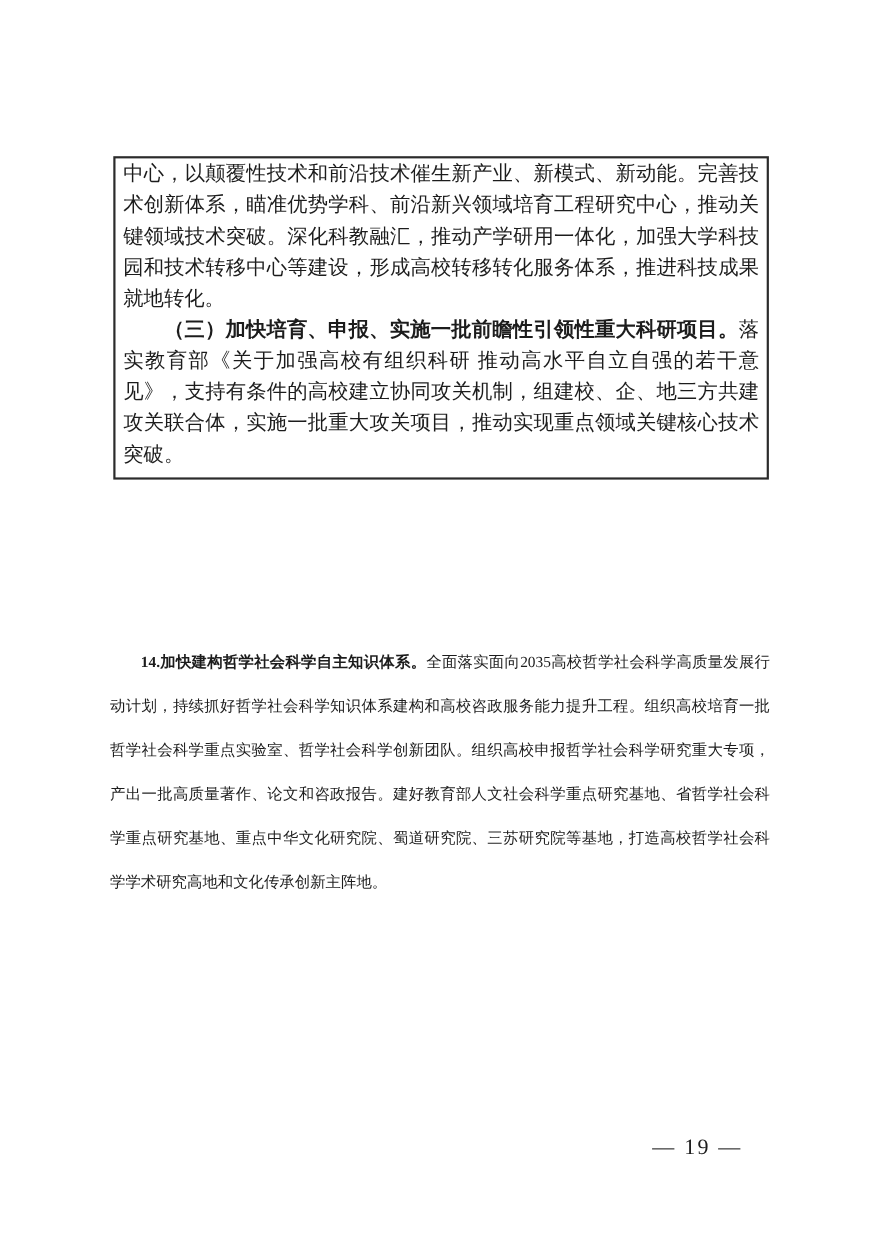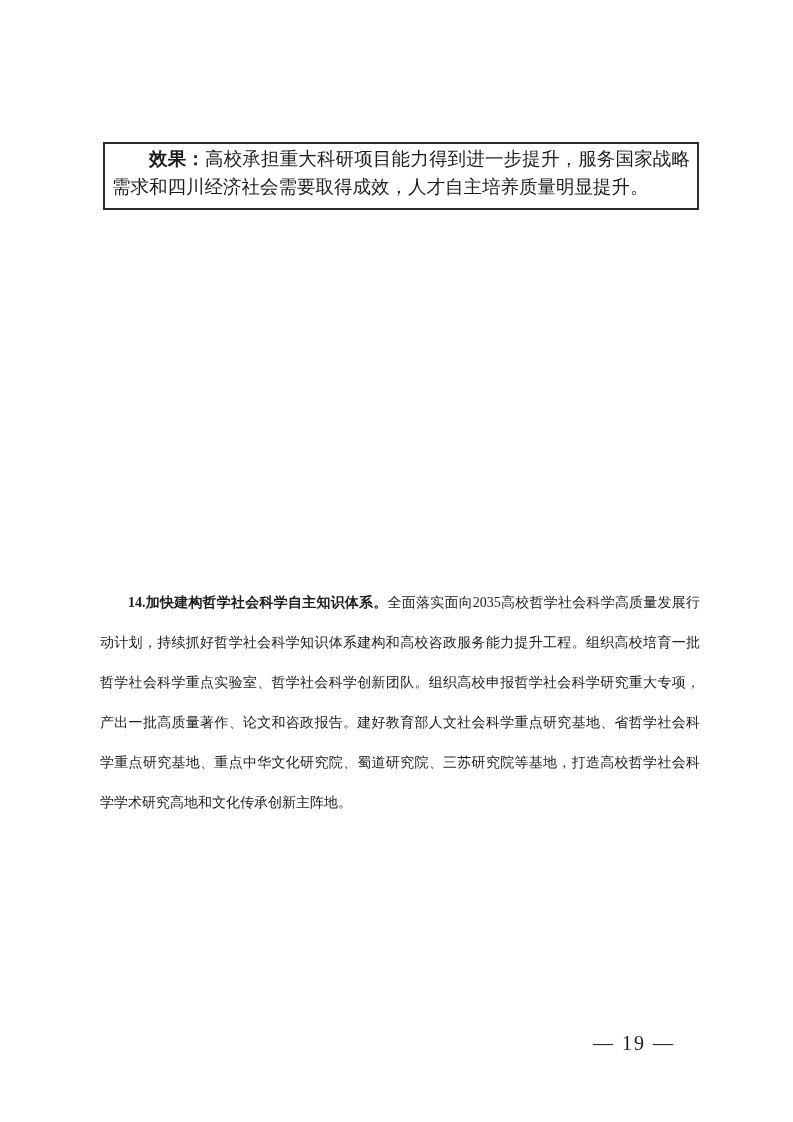--- a/index.html
+++ b/index.html
@@ -58,22 +58,25 @@
     color: #1c1c1c;
     margin-top: 32px;
   }
 </style>
 </head>
 <body>
 
 <div class="page">
 
   <div class="box">
+    <p class="box-para">
+      <span>中心，以颠覆性技术和前沿技术催生新产业、新模式、新动能。完善技术创新体系，瞄准优势学科、前沿新兴领域培育工程研究中心，推动关键领域技术突破。深化科教融汇，推动产学研用一体化，加强大学科技园和技术转移中心等建设，形成高校转移转化服务体系，推进科技成果就地转化。</span>
+    </p>
     <p class="box-para indent">
-      <span class="lead">效果：</span><span>高校承担重大科研项目能力得到进一步提升，服务国家战略需求和四川经济社会需要取得成效，人才自主培养质量明显提升。</span>
+      <span class="lead">（三）加快培育、申报、实施一批前瞻性引领性重大科研项目。</span><span>落实教育部《关于加强高校有组织科研 推动高水平自立自强的若干意见》，支持有条件的高校建立协同攻关机制，组建校、企、地三方共建攻关联合体，实施一批重大攻关项目，推动实现重点领域关键核心技术突破。</span>
     </p>
   </div>
 
   <div class="body-text">
     <p>
       <span class="lead">14.加快建构哲学社会科学自主知识体系。</span><span>全面落实面向2035高校哲学社会科学高质量发展行动计划，持续抓好哲学社会科学知识体系建构和高校咨政服务能力提升工程。组织高校培育一批哲学社会科学重点实验室、哲学社会科学创新团队。组织高校申报哲学社会科学研究重大专项，产出一批高质量著作、论文和咨政报告。建好教育部人文社会科学重点研究基地、省哲学社会科学重点研究基地、重点中华文化研究院、蜀道研究院、三苏研究院等基地，打造高校哲学社会科学学术研究高地和文化传承创新主阵地。</span>
     </p>
   </div>
 
   <div class="page-number">— 19 —</div>

